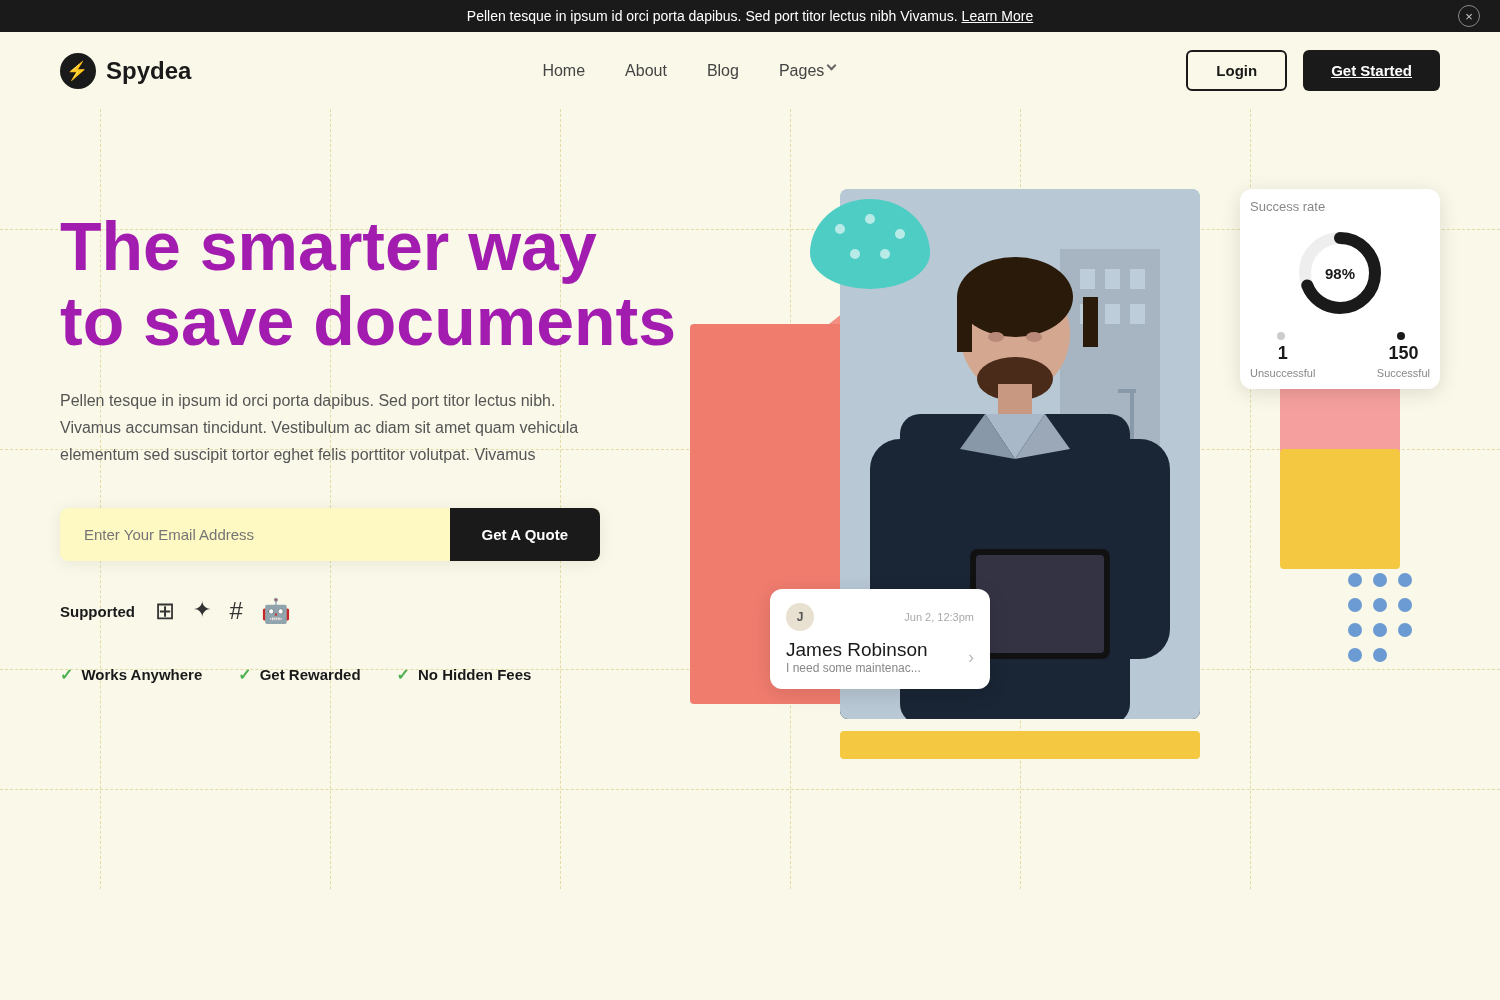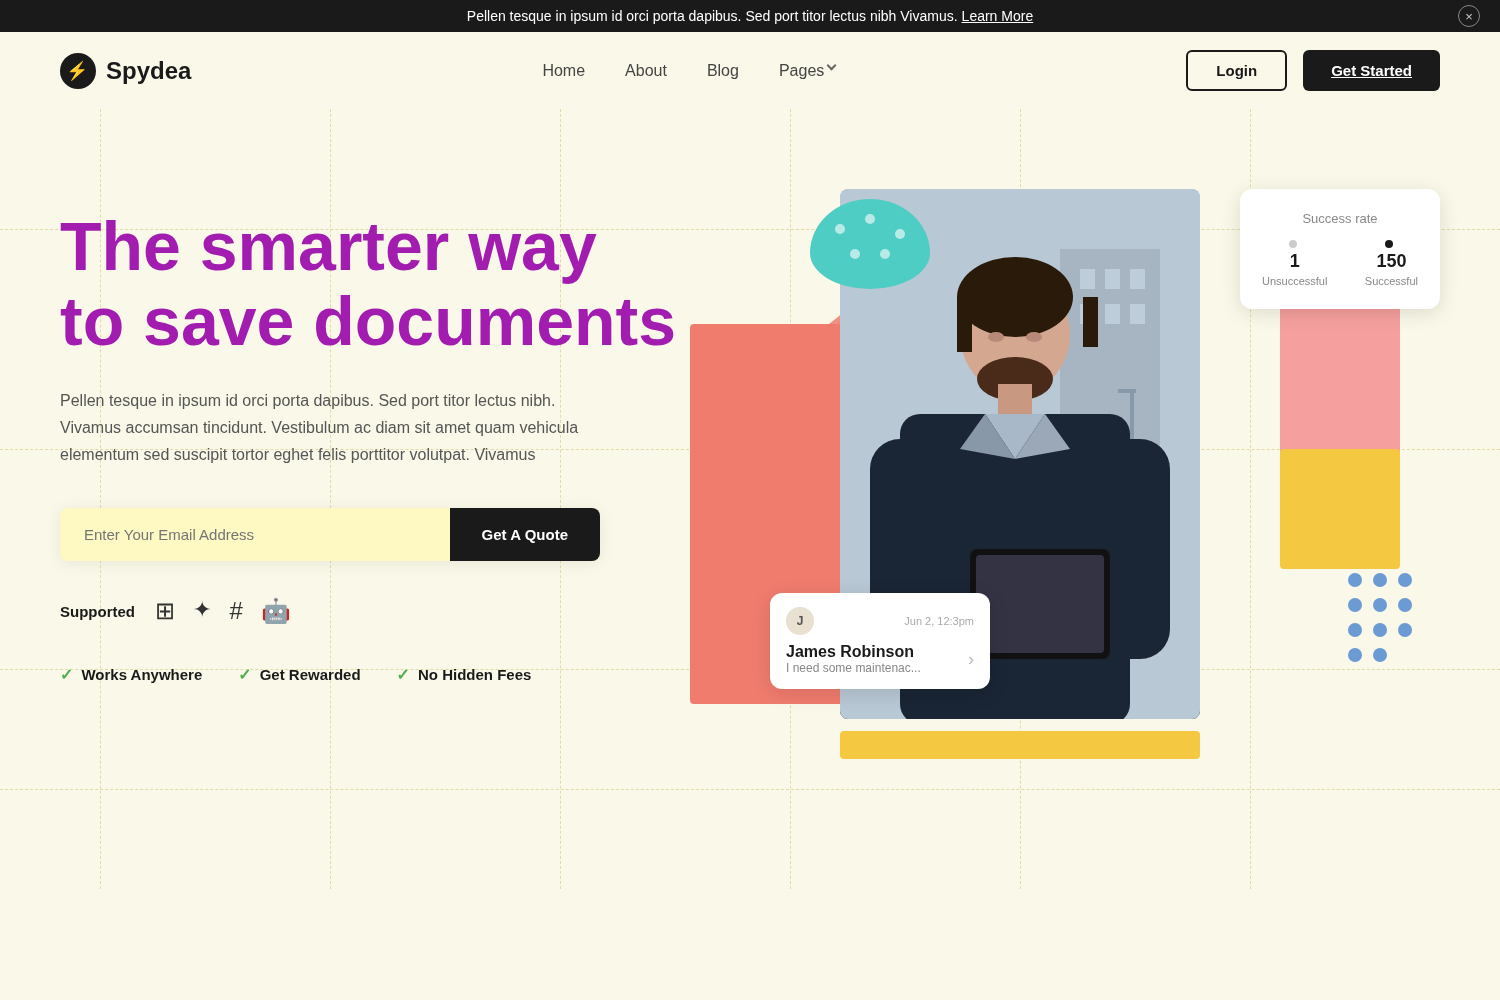--- a/index.html
+++ b/index.html
@@ -303,24 +303,23 @@
     }
 
     
     .success-card {
       position: absolute;
       top: 30px;
       right: -10px;
       width: 200px;
       background: #fff;
       border-radius: 12px;
-      padding: 22px;
+      padding: 10px;
       box-shadow: 0 4px 20px rgba(0,0,0,0.12);
       z-index: 10;
-      text-align: center;
     }
     .success-card-title {
       font-size: 13px;
       color: #888;
       margin-bottom: 14px;
     }
     .donut-chart {
       width: 90px;
       height: 90px;
       margin: 0 auto 14px;
@@ -396,22 +395,22 @@
       font-size: 12px;
       font-weight: 700;
       color: #555;
     }
     .msg-time {
       font-size: 11px;
       color: #aaa;
       margin-left: auto;
     }
     .msg-name {
-      font-size: 16px;
-      font-weight: 700;
+      font-size: 19px;
+      font-weight: 400;
       color: #1a1a1a;
     }
     .msg-text {
       font-size: 12px;
       color: #888;
     }
     .msg-chevron {
       margin-left: auto;
       color: #ccc;
     }
@@ -608,20 +607,27 @@
         <circle cx="15" cy="65" r="7" fill="#6b9bd2"></circle>
         <circle cx="40" cy="65" r="7" fill="#6b9bd2"></circle>
         <circle cx="65" cy="65" r="7" fill="#6b9bd2"></circle>
         <circle cx="15" cy="90" r="7" fill="#6b9bd2"></circle>
         <circle cx="40" cy="90" r="7" fill="#6b9bd2"></circle>
       </svg>
     </div>
 
     <div class="success-card" style="position:absolute;top:20px;right:0px;width:200px;">
       <div class="success-card-title">Success rate</div>
+      <div class="donut-chart">
+        <svg width="90" height="90" viewBox="0 0 90 90">
+          <circle cx="45" cy="45" r="35" fill="none" stroke="#eee" stroke-width="12"></circle>
+          <circle cx="45" cy="45" r="35" fill="none" stroke="#1a1a1a" stroke-width="12" stroke-dasharray="207 220" stroke-dashoffset="55" stroke-linecap="round" transform="rotate(-90 45 45)"></circle>
+        </svg>
+        <div class="donut-center">98%</div>
+      </div>
       <div class="success-stats">
         <div class="stat-item">
           <div class="stat-label-row">
             <span class="stat-dot" style="background:#ccc;"></span>
           </div>
           <span class="stat-number">1</span>
           <span class="stat-label">Unsuccessful</span>
         </div>
         <div class="stat-item">
           <div class="stat-label-row">

